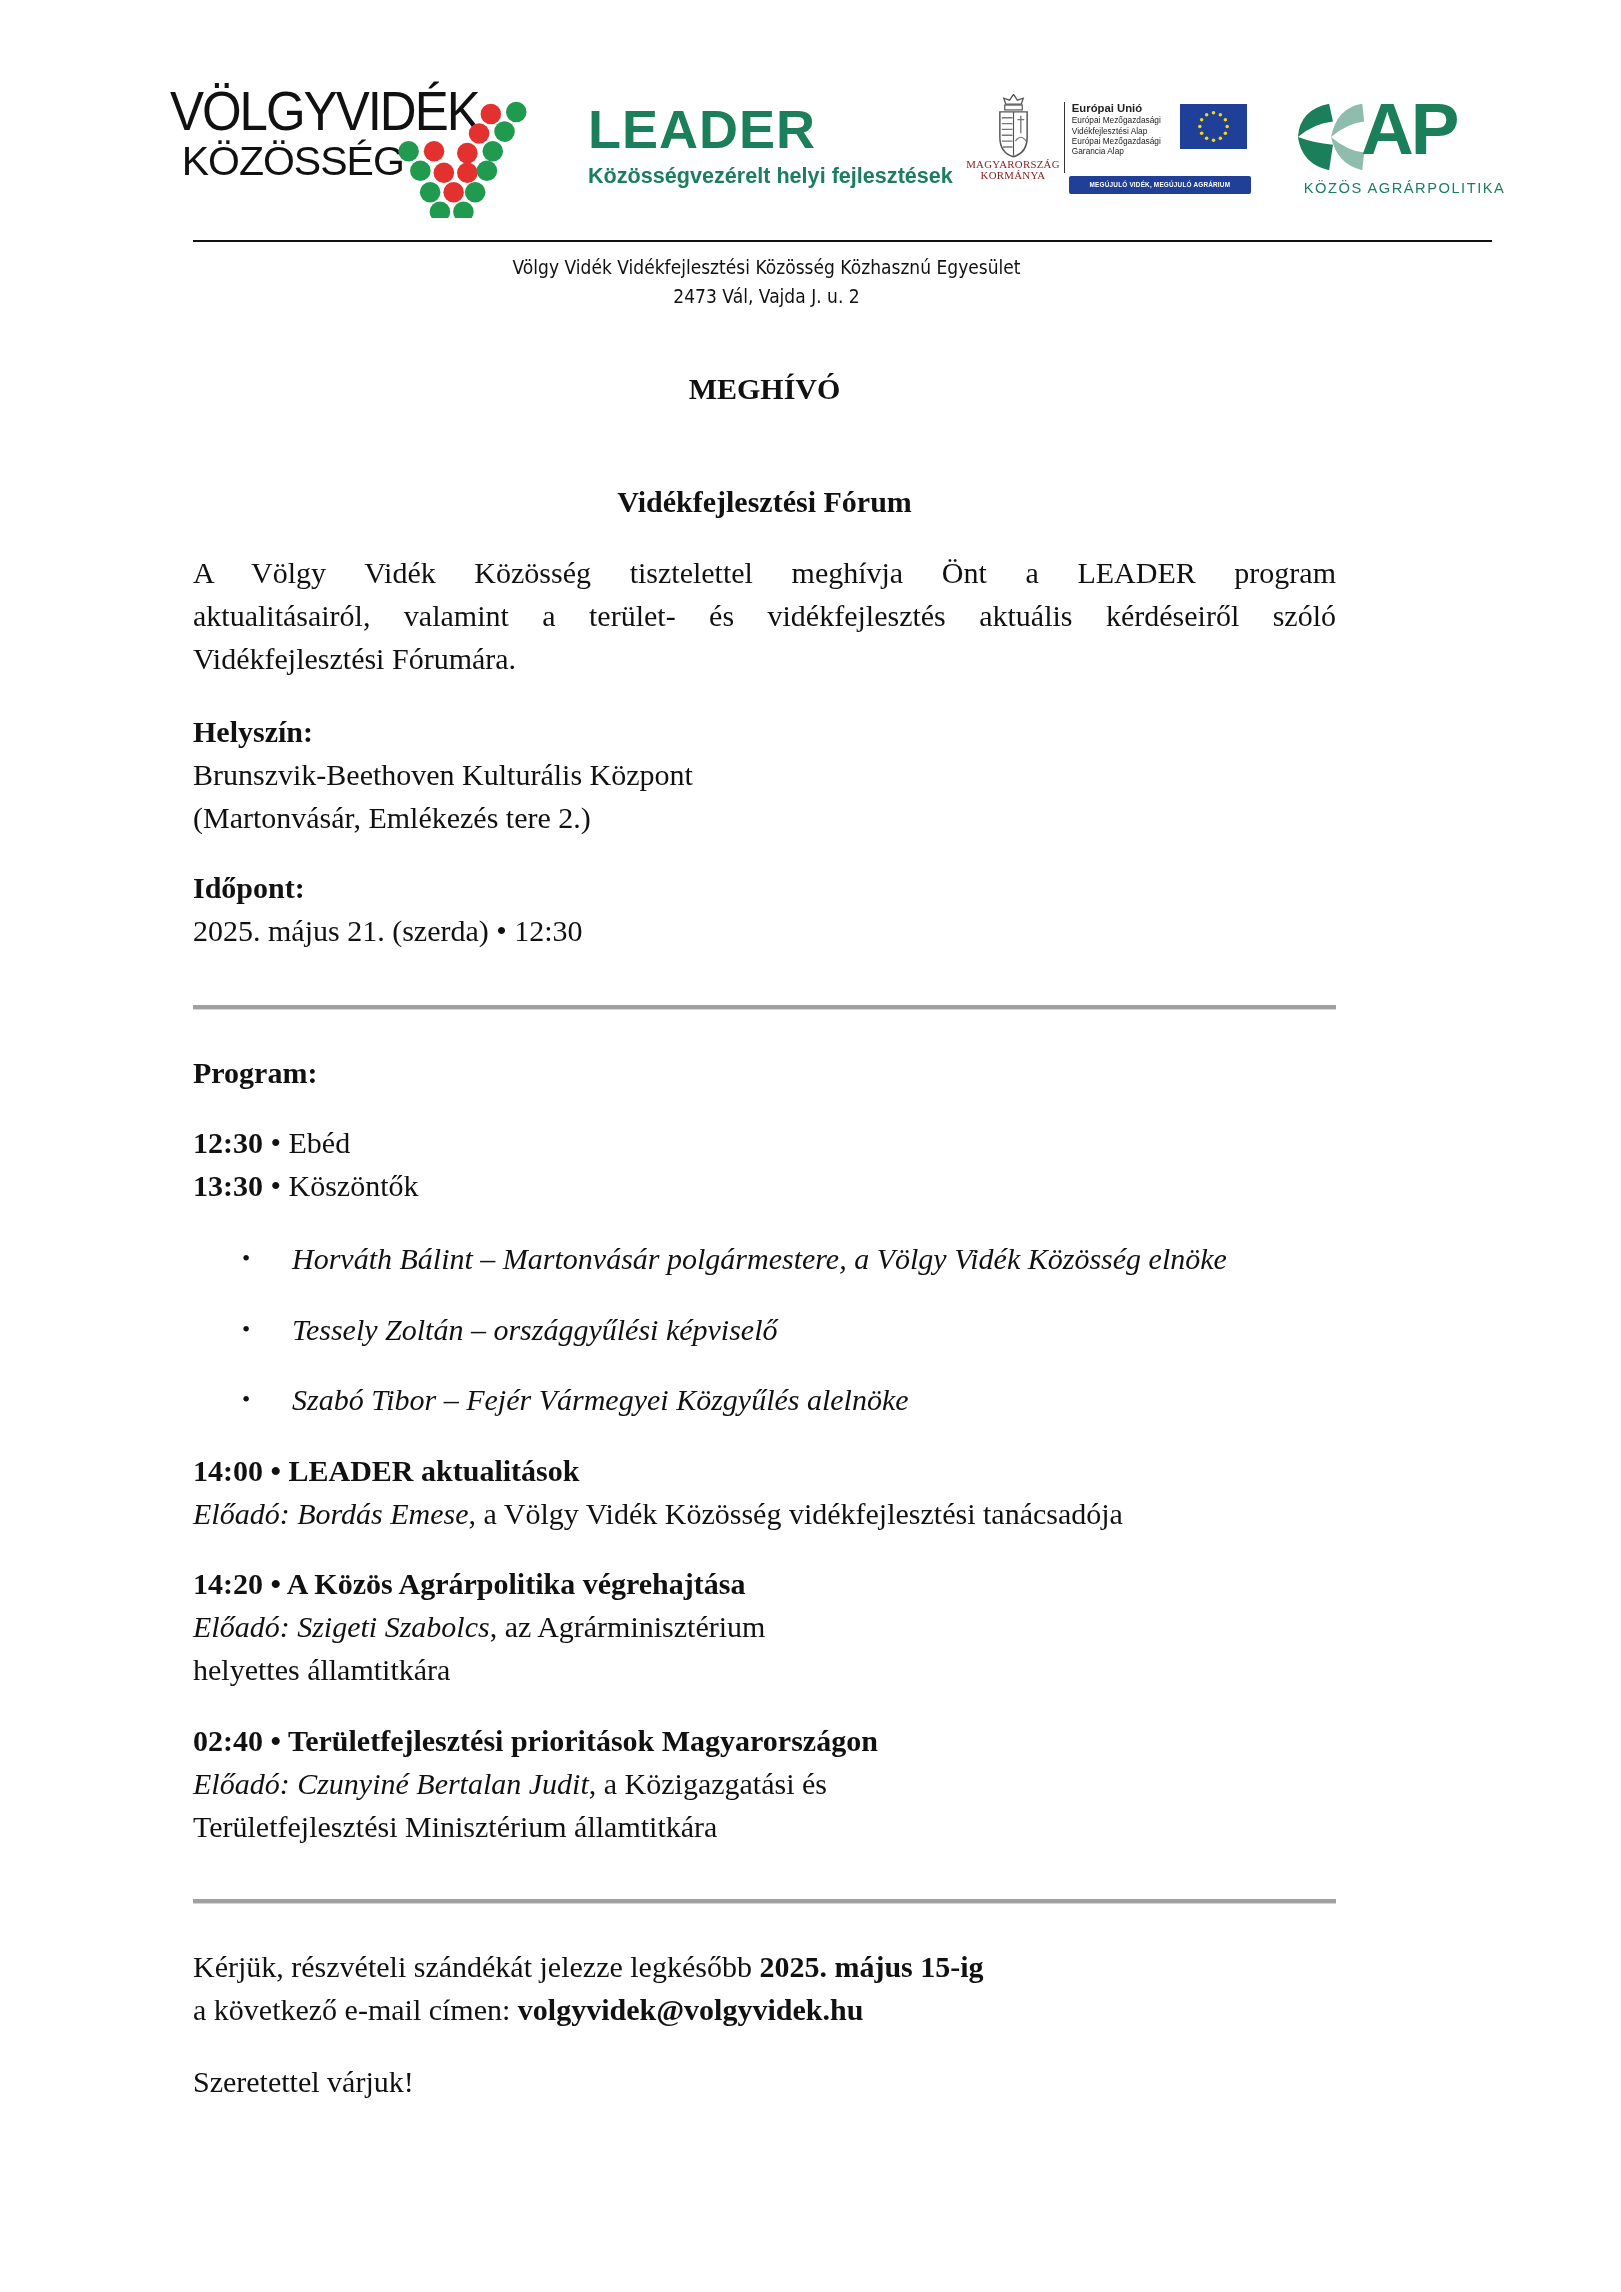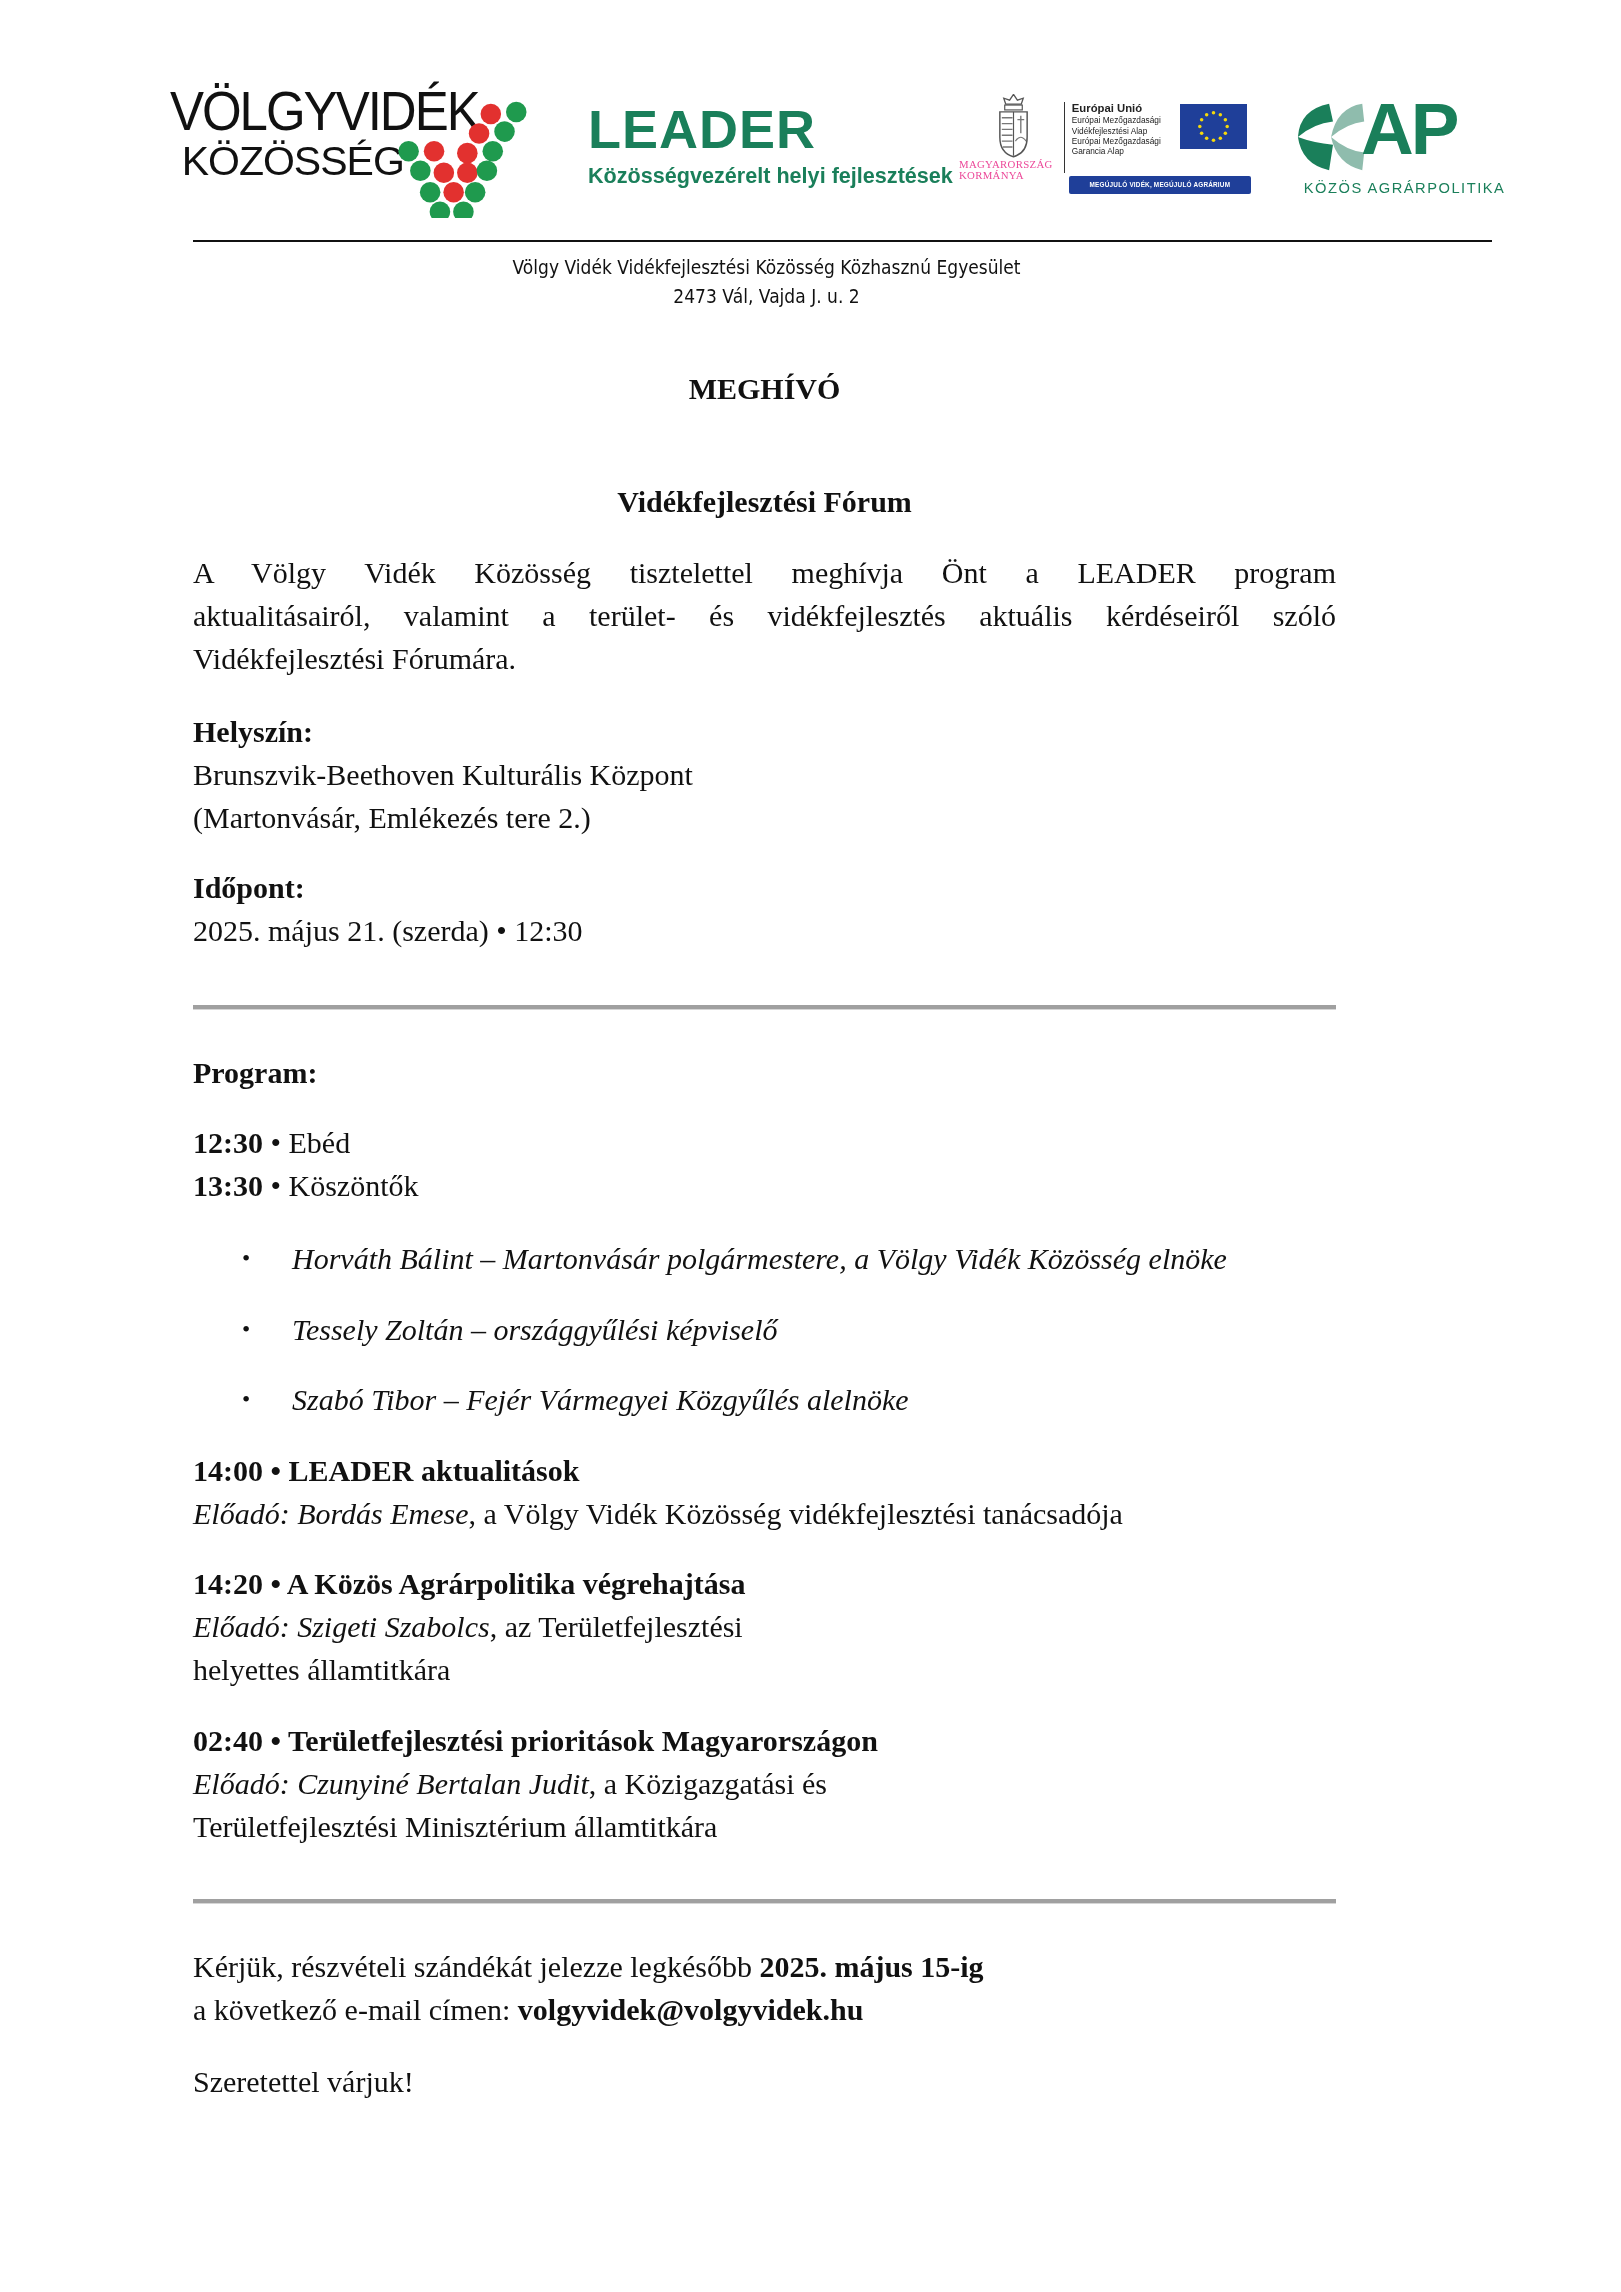--- a/index.html
+++ b/index.html
@@ -11,21 +11,21 @@
 
     .logo-volgy { position: absolute; left: 2.9px; top: 0; width: 363px; height: 147px; }
     .logo-volgy .w1 { position: absolute; left: 0; top: 3.9px; font-family: "Liberation Sans", sans-serif; font-size: 51px; letter-spacing: -2px; color: #111; font-weight: 400; line-height: 1; transform: scaleY(1.08); transform-origin: left top; }
     .logo-volgy .w2 { position: absolute; left: 11.8px; top: 61px; font-family: "Liberation Sans", sans-serif; font-size: 41px; letter-spacing: -1px; color: #111; line-height: 1; }
     .logo-volgy svg { position: absolute; left: 221px; top: 19.6px; }
 
     .logo-leader { position: absolute; left: 421px; top: 21.6px; width: 353px; height: 98px; color: #1a7f5a; font-family: "Liberation Sans", sans-serif; }
     .logo-leader .big { font-size: 54px; font-weight: 700; letter-spacing: 1px; line-height: 1; display: block; }
     .logo-leader .small { font-size: 21.6px; font-weight: 700; display: block; margin-top: 7.8px; white-space: nowrap; }
 
-    .logo-gov { position: absolute; left: 792px; top: 13.7px; width: 108px; height: 108px; font-family: "Liberation Serif", serif; color: #ec4899; }
+    .logo-gov { position: absolute; left: 792px; top: 13.7px; width: 108px; height: 108px; text-align: center; font-family: "Liberation Serif", serif; color: #7f1d1d; }
     .logo-gov svg { display: block; margin: 0 auto; }
     .logo-gov .t { font-size: 10.8px; line-height: 11.8px; letter-spacing: 0.3px; }
 
     .logo-eu { position: absolute; left: 897px; top: 21.6px; width: 196px; height: 98px; font-family: "Liberation Sans", sans-serif; }
     .logo-eu .vline { position: absolute; left: 0; top: 0; width: 1px; height: 71px; background: #333; }
     .logo-eu .txt { position: absolute; left: 7.8px; top: 0; color: #222; }
     .logo-eu .txt .h { font-size: 11.3px; font-weight: 700; line-height: 13.7px; }
     .logo-eu .txt .l { font-size: 8.3px; line-height: 10.3px; }
     .logo-eu .flag { position: absolute; left: 116px; top: 2px; width: 67px; height: 45px; background: #1f3f99; }
     .logo-eu .band { position: absolute; left: 4.9px; top: 74px; width: 182px; height: 18.6px; background: #1f3f99; color: #fff; font-size: 6.4px; font-weight: 700; line-height: 18.6px; text-align: center; letter-spacing: 0.2px; border-radius: 2px; }
@@ -207,21 +207,21 @@
       </li>
     </ul>
 
     <div class="abs" style="top:1449px;">
       <div class="line bold">14:00 • LEADER aktualitások</div>
       <div class="line"><i>Előadó: </i><i>Bordás Emese</i><span>, a Völgy Vidék Közösség vidékfejlesztési tanácsadója</span></div>
     </div>
 
     <div class="abs" style="top:1562px;">
       <div class="line bold">14:20 • A Közös Agrárpolitika végrehajtása</div>
-      <div class="line"><i>Előadó: </i><i>Szigeti Szabolcs</i><span>, az Területfejlesztési</span></div>
+      <div class="line"><i>Előadó: </i><i>Szigeti Szabolcs</i><span>, az Agrárminisztérium</span></div>
       <div class="line">helyettes államtitkára</div>
     </div>
 
     <div class="abs" style="top:1719px;">
       <div class="line bold">02:40 • Területfejlesztési prioritások Magyarországon</div>
       <div class="line"><i>Előadó: </i><i>Czunyiné Bertalan Judit</i><span>, a Közigazgatási és</span></div>
       <div class="line">Területfejlesztési Minisztérium államtitkára</div>
     </div>
 
     <div class="rule-gray" style="top:1899px;"></div>

